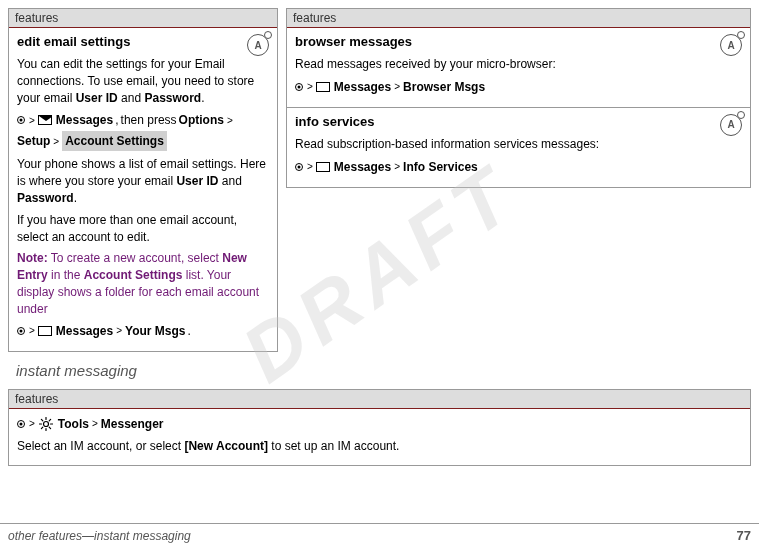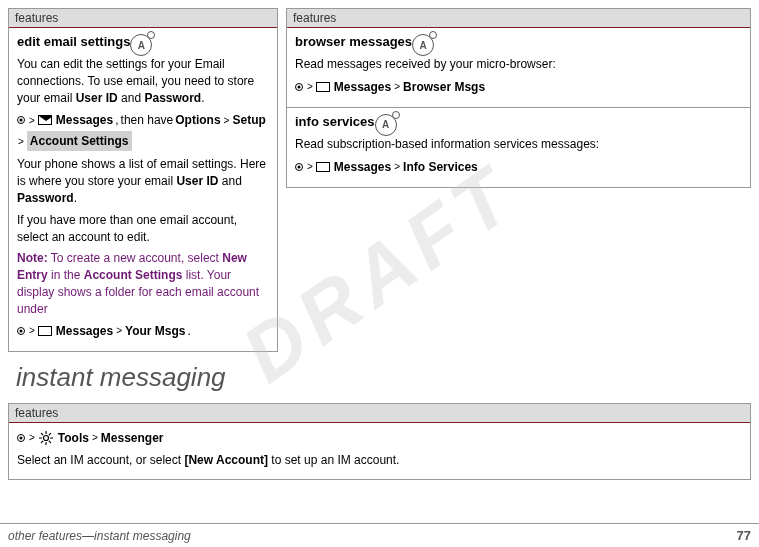--- a/index.html
+++ b/index.html
@@ -49,20 +49,21 @@
 
     .section-title {
       font-size: 13px;
       font-weight: bold;
       color: #000;
       margin-bottom: 4px;
     }
 
     .section-title-with-icon {
       display: flex;
+      justify-content: space-between;
       align-items: flex-start;
     }
 
     .icon-circle {
       width: 22px;
       height: 22px;
       border-radius: 50%;
       border: 1.5px solid #555;
       display: flex;
       align-items: center;
@@ -161,21 +162,21 @@
       border: 1px solid #999;
       border-top: 0;
     }
 
     
     .im-section {
       padding: 10px 8px 4px 8px;
     }
 
     .im-title {
-      font-size: 26px;
+      font-size: 15px;
       color: #555;
       font-style: italic;
       font-weight: normal;
       margin-bottom: 6px;
     }
 
     .im-features-table {
       border: 1px solid #999;
       width: 100%;
     }
@@ -275,21 +276,21 @@
 
           <div class="nav-line">
             <span class="nav-icon-bullet"></span>
             <span class="arrow-right">&gt;</span>
             <span style="display:inline-block;width:14px;height:10px;border:1.5px solid #000;position:relative;flex-shrink:0;margin-right:2px;">
               <span style="position:absolute;top:0;left:0;right:0;height:5px;border-bottom:0;overflow:hidden;">
                 <span style="display:block;width:0;height:0;border-left:7px solid transparent;border-right:7px solid transparent;border-top:5px solid #000;"></span>
               </span>
             </span>
             <span class="nav-bold">Messages</span>,
-            <span> then have </span>
+            <span> then press </span>
             <span class="nav-bold">Options</span>
             <span class="arrow-right">&gt;</span>
             <span class="nav-bold">Setup</span>
             <span class="arrow-right">&gt;</span>
             <span class="nav-path-highlight">Account Settings</span>
           </div>
 
           <p class="body-text">
             <span>Your phone shows a list of email settings. Here is where you store your email</span>
             <span class="bold-inline">User ID</span>

